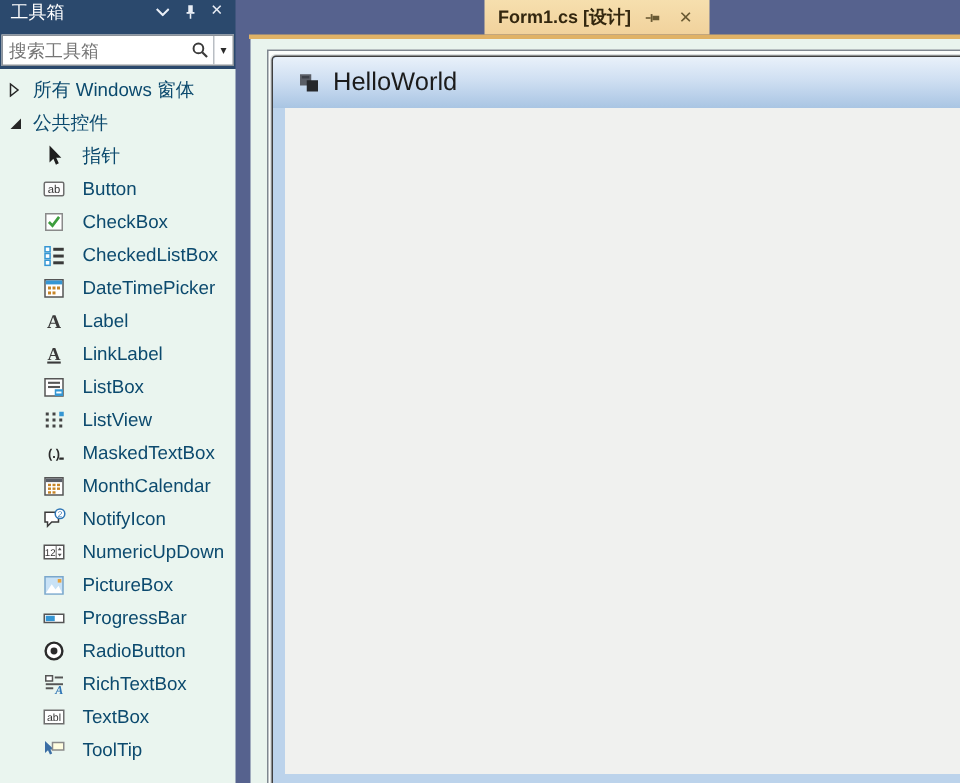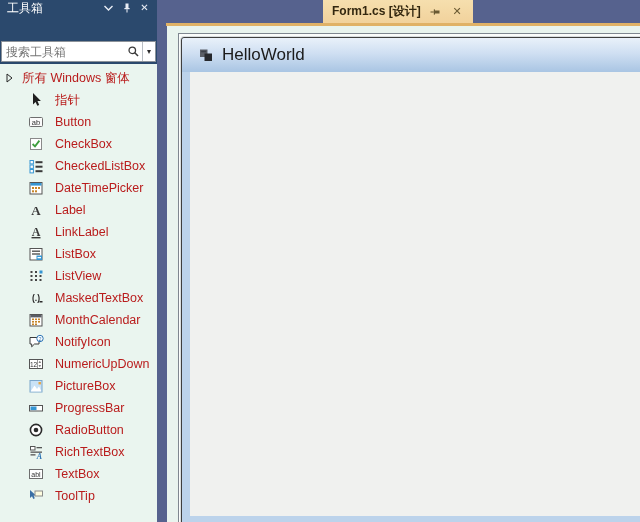--- a/index.html
+++ b/index.html
@@ -19,26 +19,26 @@
   body{font-family:"Liberation Sans","DejaVu Sans",sans-serif;}
   .app{position:relative;width:640px;height:522px;background:var(--window-bg);overflow:hidden;}
 
   
   .toolbox{position:absolute;left:0;top:0;width:157px;height:522px;display:flex;flex-direction:column;z-index:3;}
   .tb-top{background:var(--toolbox-header-bg);padding-bottom:2px;flex:0 0 auto;}
   .tb-header{height:22px;display:flex;align-items:flex-start;padding:0 5px 0 7px;color:#FFFFFF;font-size:12px;}
   .tb-title{flex:1;white-space:nowrap;overflow:hidden;}
   .tb-hicon{width:15px;height:15px;display:flex;align-items:center;justify-content:center;color:#E8EDF5;font-size:10px;margin-left:3px;}
   .tb-hicon svg{display:block;}
-  .tb-search{margin:19px 1px 0 1px;height:21px;background:#FFFFFF;border:1px solid #8C9299;display:flex;align-items:center;}
+  .tb-search{margin:1px 1px 0 1px;height:21px;background:#FFFFFF;border:1px solid #8C9299;display:flex;align-items:center;}
   .tb-search input{flex:1;border:none;outline:none;font-size:12px;color:#6B6B6B;padding:0 4px;min-width:0;background:transparent;font-family:inherit;}
   .tb-search .mag{width:18px;height:100%;display:flex;align-items:center;justify-content:center;}
   .tb-search .divider{width:1px;height:19px;background:#B9Bec4;}
   .tb-search .caret{width:12px;height:100%;display:flex;align-items:center;justify-content:center;font-size:8px;color:#2B2B2B;}
-  .tb-content{flex:1;background:var(--toolbox-content-bg);overflow:hidden;font-size:12.5px;color:#b91c1c;padding-top:3px;}
+  .tb-content{flex:1;background:var(--toolbox-content-bg);overflow:hidden;font-size:12.5px;color:#0c4a6e;padding-top:3px;}
   .tb-group{height:22px;display:flex;align-items:center;padding-left:6px;cursor:default;}
   .tb-arrow{width:13px;height:11px;display:flex;align-items:center;}
   .tb-group-label{margin-left:3px;white-space:nowrap;}
   .tb-item{height:22px;display:flex;align-items:center;padding-left:28px;cursor:default;}
   .tb-icon{width:16px;height:16px;flex:0 0 16px;display:flex;align-items:center;justify-content:center;}
   .tb-icon svg{display:block;}
   .tb-item-label{margin-left:11px;white-space:nowrap;}
 
   
   .tabstrip{position:absolute;left:157px;top:0;right:0;height:23px;background:var(--window-bg);}
@@ -97,20 +97,28 @@
     <div class="tb-content">
   <div class="tb-group">
     <span class="tb-arrow">
             <svg width="7" height="10" viewBox="0 0 7 10">
               <path d="M1 1 L6 5 L1 9 Z" fill="none" stroke="#262626"></path>
             </svg>
           </span>
     <span class="tb-group-label">所有 Windows 窗体</span>
   </div>
 
+  <div class="tb-group">
+    <span class="tb-arrow">
+            <svg width="9" height="9" viewBox="0 0 9 9">
+              <path d="M8 1 V8 H1 Z" fill="#262626"></path>
+            </svg>
+          </span>
+    <span class="tb-group-label">公共控件</span>
+  </div>
 
   <div class="tb-item">
     <span class="tb-icon">
             <svg width="16" height="16" viewBox="0 0 16 16">
               <path d="M5 1 L5 12.4 L7.6 9.9 L9.3 13.8 L11.2 12.9 L9.5 9.1 L12.9 9.1 Z" fill="#1E1E1E"></path>
             </svg>
           </span>
     <span class="tb-item-label">指针</span>
   </div>
 

